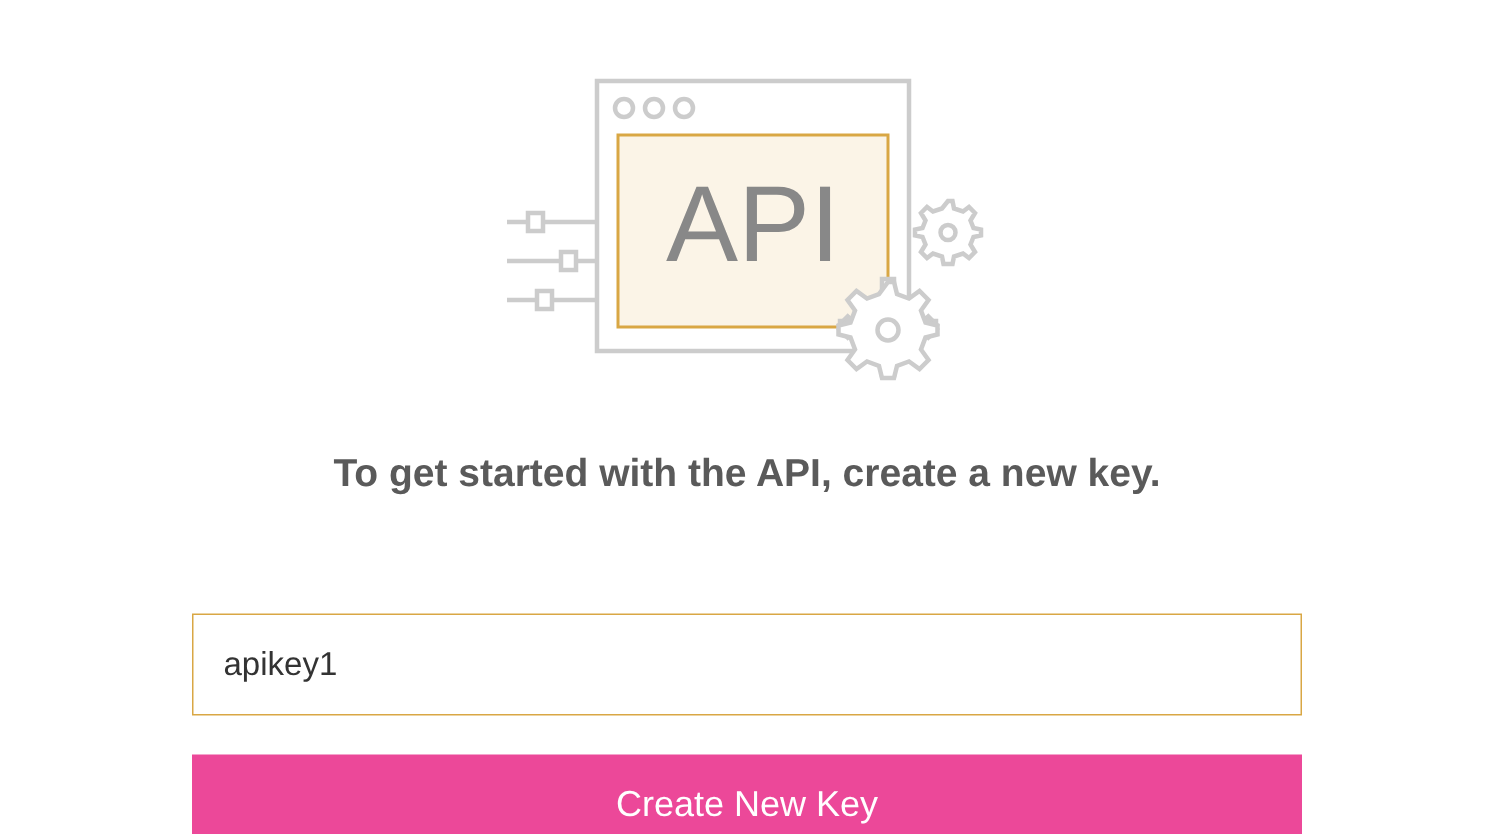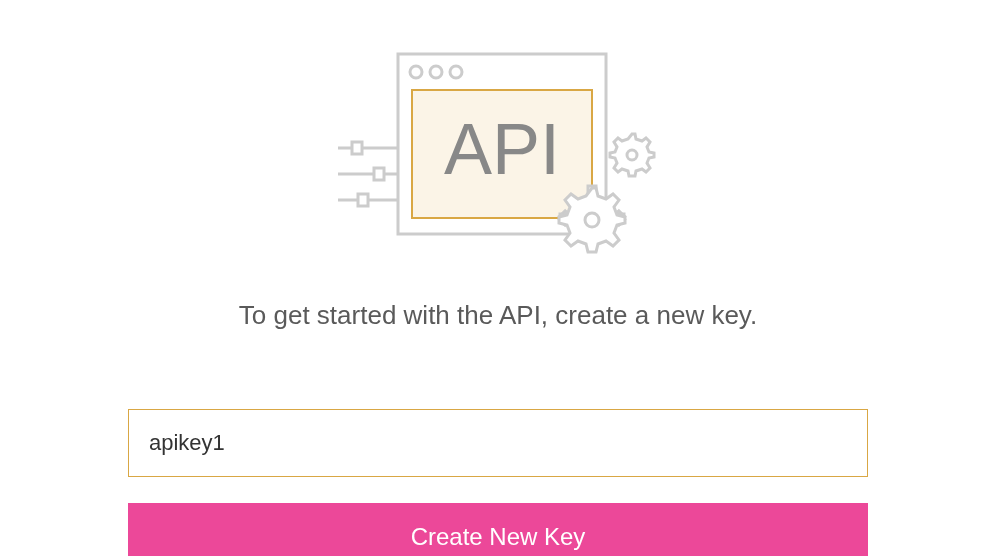--- a/index.html
+++ b/index.html
@@ -19,21 +19,21 @@
     }
     .illustration {
       width: 380px;
       height: 220px;
       position: relative;
       margin-bottom: 40px;
     }
     .instruction-text {
       font-size: 26px;
       color: #5a5a5a;
-      font-weight: 400;
+      font-weight: 700;
       margin-bottom: 78px;
       text-align: center;
     }
     .input-row {
       display: flex;
       gap: 26px;
       align-items: stretch;
       width: 740px;
       flex-direction: column;
     }

